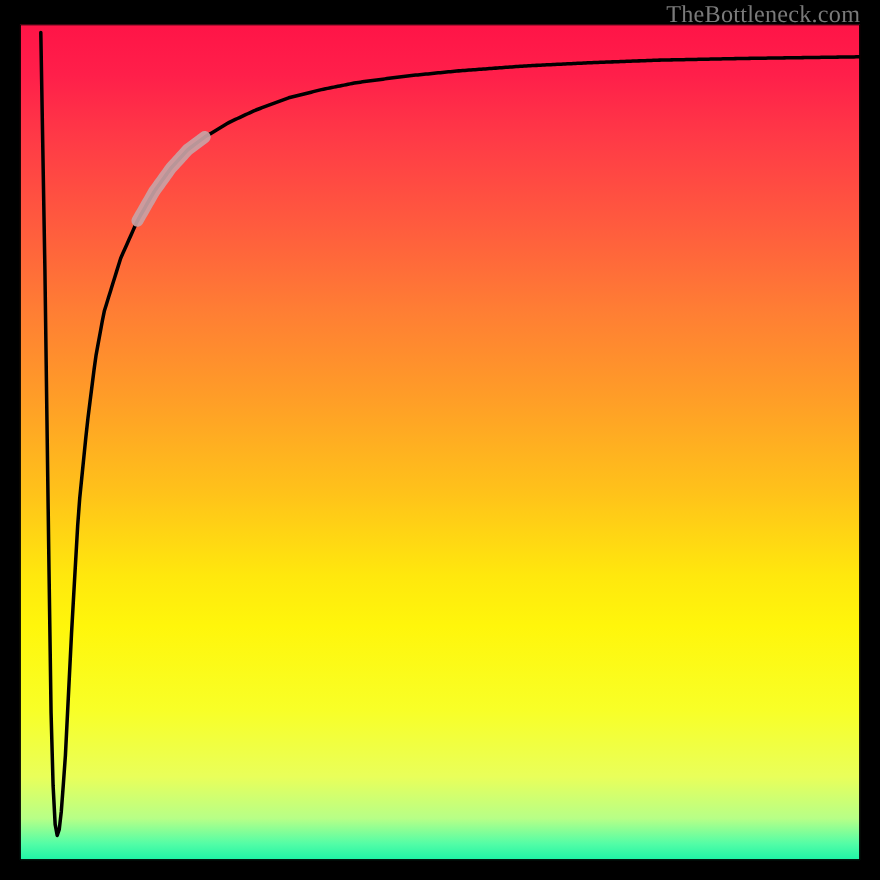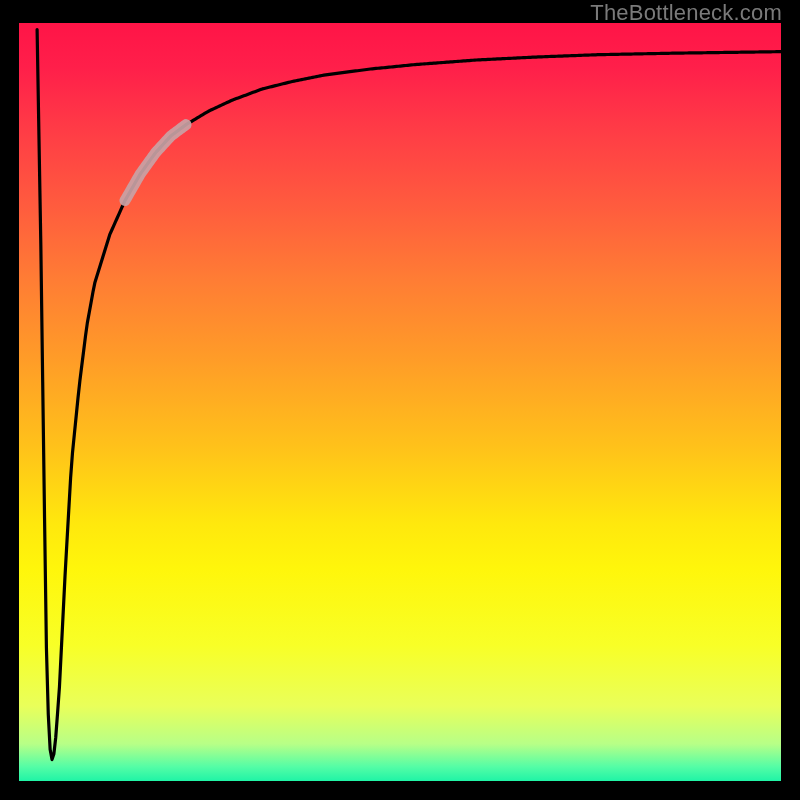--- a/index.html
+++ b/index.html
@@ -8,20 +8,21 @@
     width: 800px;
     height: 800px;
     background: #000;
     font-family: Arial, Helvetica, sans-serif;
     overflow: hidden;
   }
   .chart-wrap {
     position: relative;
     width: 800px;
     height: 800px;
+    font-family: Liberation Serif, serif;
   }
   .plot-frame {
     position: absolute;
     left: 18px;
     top: 22px;
     width: 764px;
     height: 760px;
     box-sizing: border-box;
     overflow: hidden;
   }

